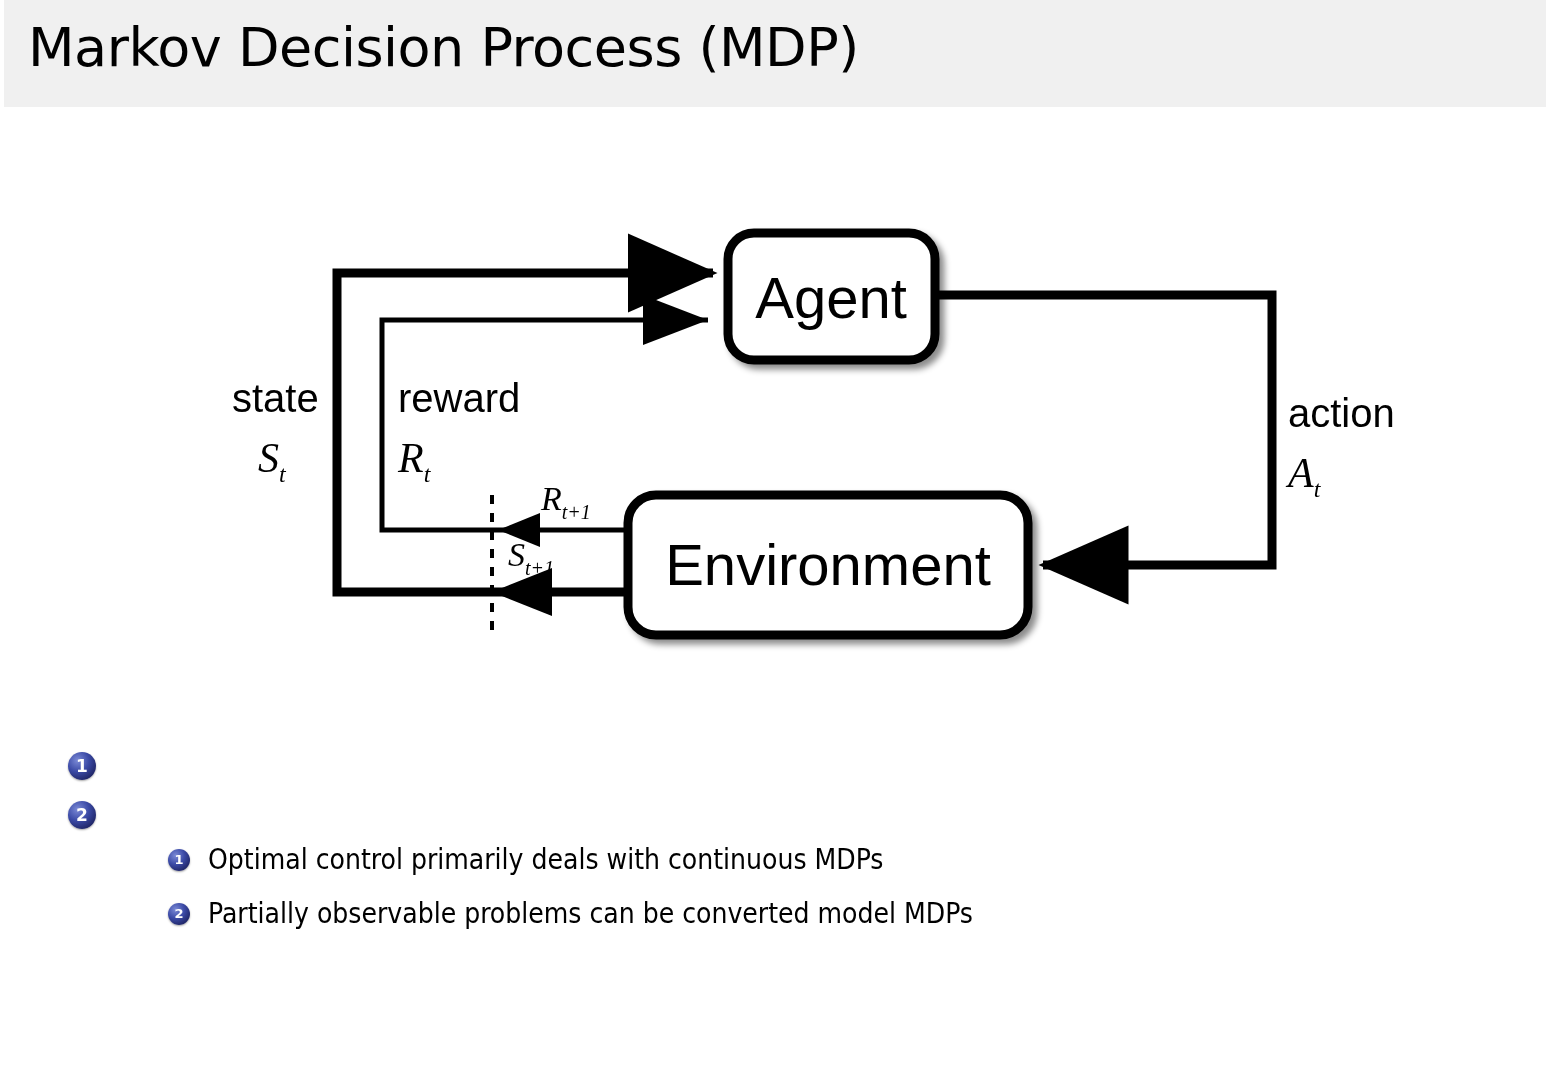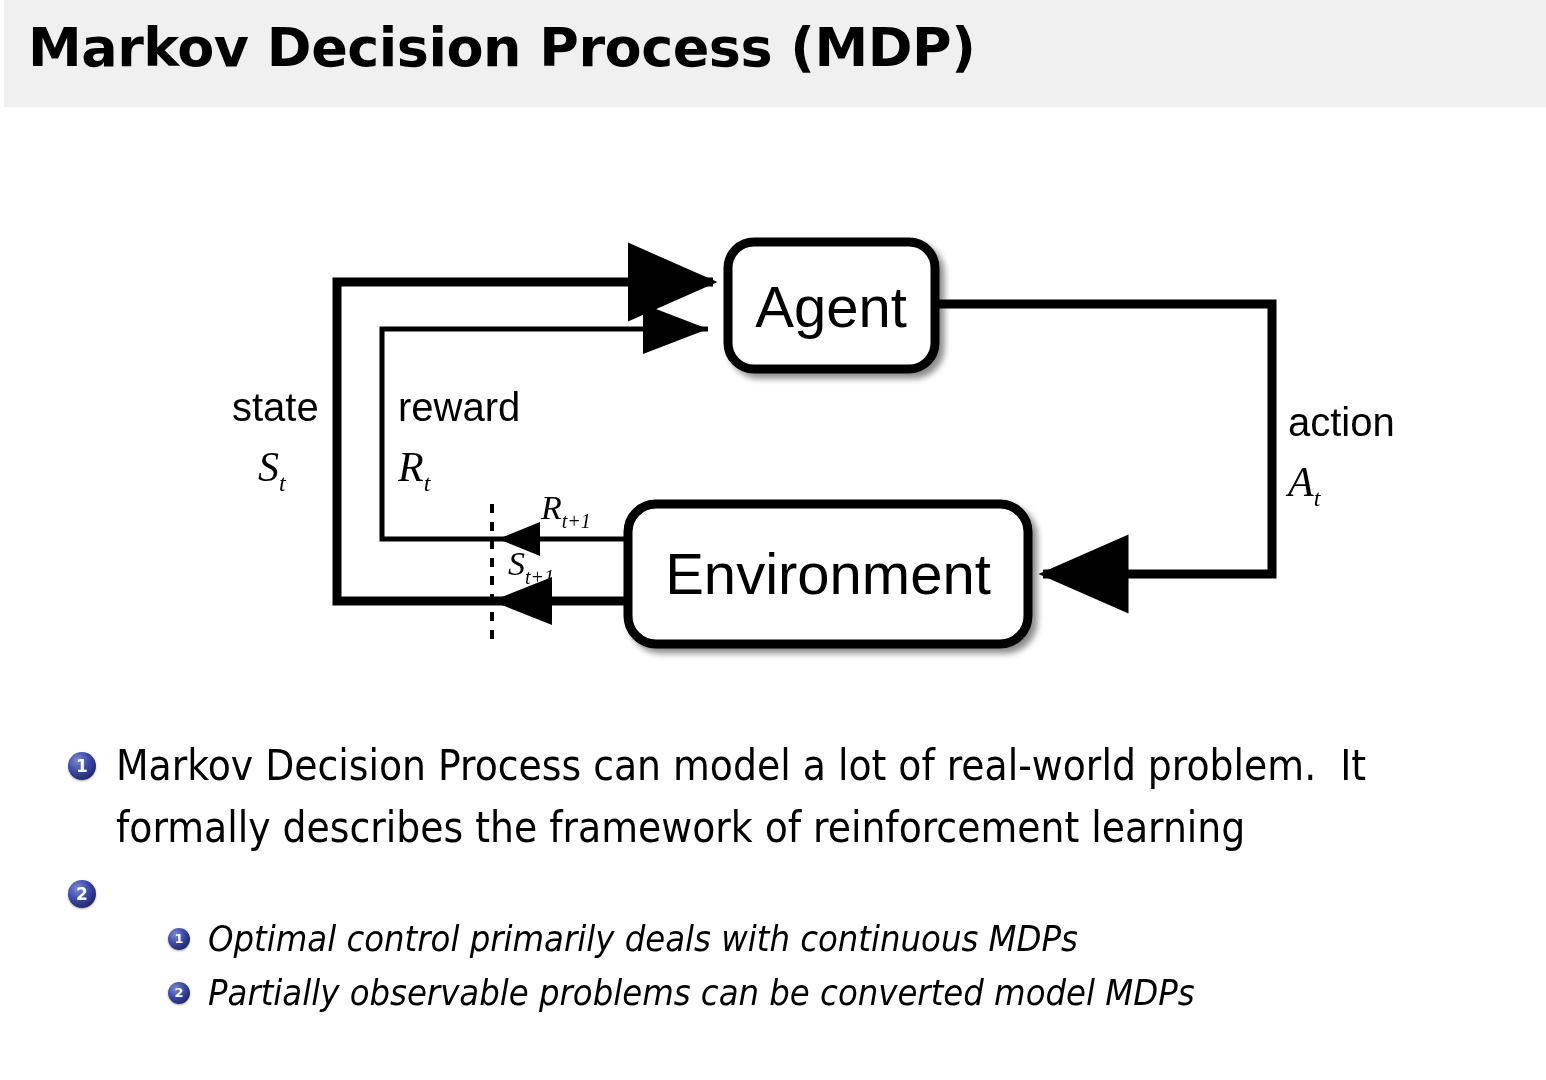--- a/index.html
+++ b/index.html
@@ -30,31 +30,31 @@
     width: 4px;
     height: 107px;
     background: #ffffff;
   }
   #page-title {
     position: absolute;
     left: 28px;
     top: 16px;
     font-family: "DejaVu Sans", sans-serif;
     font-size: 54px;
-    font-weight: 700;
+    font-weight: 400;
     color: #000000;
     letter-spacing: -0.5px;
     white-space: nowrap;
   }
 
   
   #mdp-diagram {
     position: absolute;
     left: 0;
-    top: 109px;
+    top: 100px;
     width: 1546px;
     height: 610px;
   }
   #mdp-diagram svg { display: block; }
 
   .svg-box-label {
     font-family: "Liberation Sans", "DejaVu Sans", sans-serif;
     font-size: 58px;
     fill: #000000;
   }
@@ -135,24 +135,23 @@
     font-family: "DejaVu Sans Condensed", "DejaVu Sans", sans-serif;
     color: #000000;
     font-weight: 400;
   }
   .level1 .bullet-text {
     font-size: 42px;
     line-height: 62px;
     max-width: 1370px;
   }
   .level2 .bullet-text {
-    font-size: 36px;
+    font-size: 28px;
     line-height: 54px;
     max-width: 1260px;
-    font-style: italic;
   }
   .bullet-text .line { display: block; white-space: pre; }
 </style>
 </head>
 <body>
 
 <div id="header-bar">
   <div id="header-left-strip"></div>
   <div id="page-title">Markov Decision Process (MDP)</div>
 </div>
@@ -234,24 +233,20 @@
         <tspan>S</tspan><tspan class="svg-sub-small" dy="9">t+1</tspan>
       </text>
     </g>
   </svg>
 </div>
 
 <div id="bullet-list">
 
   <div class="bullet-row level1">
     <div class="bullet-marker">1</div>
-    <div class="bullet-text">
-      <span class="line">Markov Decision Process can model a lot of real-world problem.  It</span>
-      <span class="line">formally describes the framework of reinforcement learning</span>
-    </div>
   </div>
 
   <div class="bullet-row level1">
     <div class="bullet-marker">2</div>
   </div>
 
   <div class="bullet-row level2">
     <div class="bullet-marker">1</div>
     <div class="bullet-text">
       <span class="line">Optimal control primarily deals with continuous MDPs</span>

